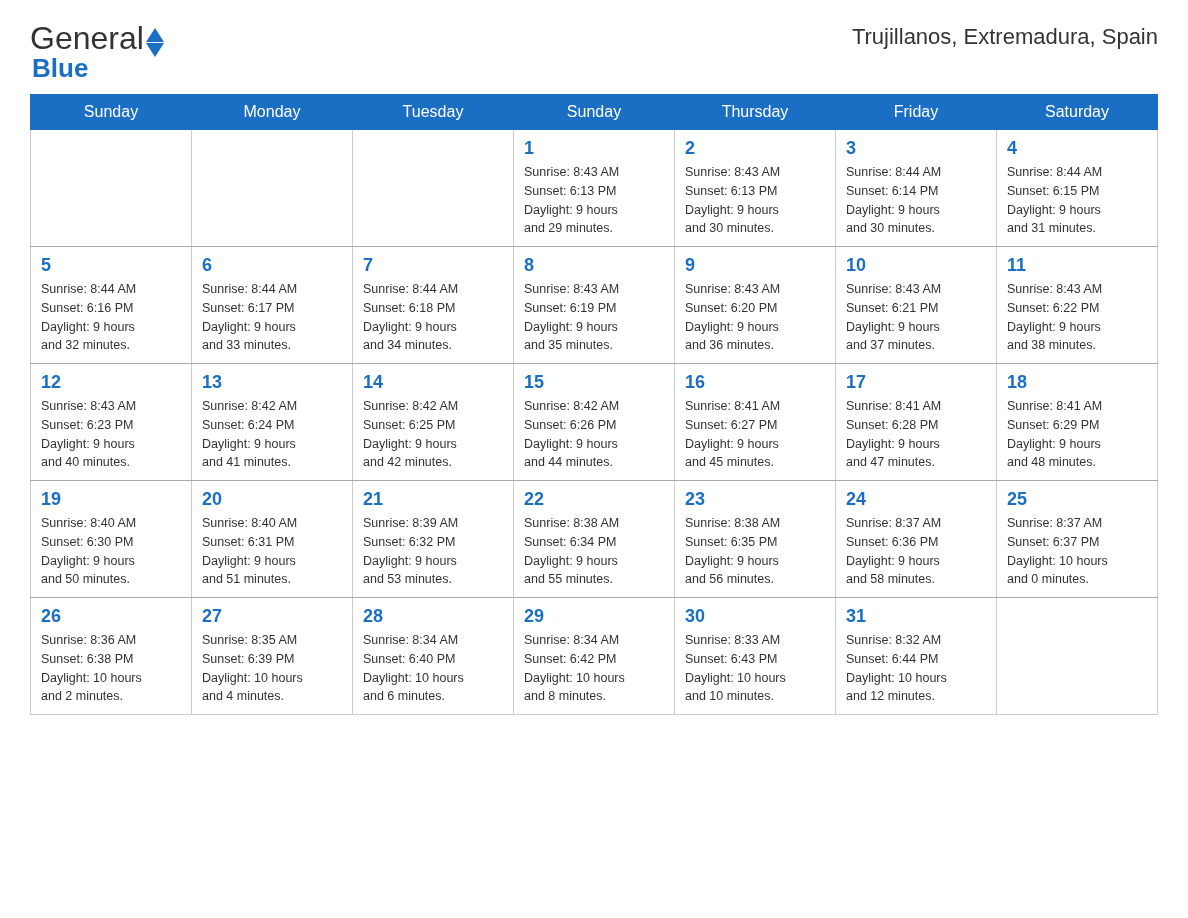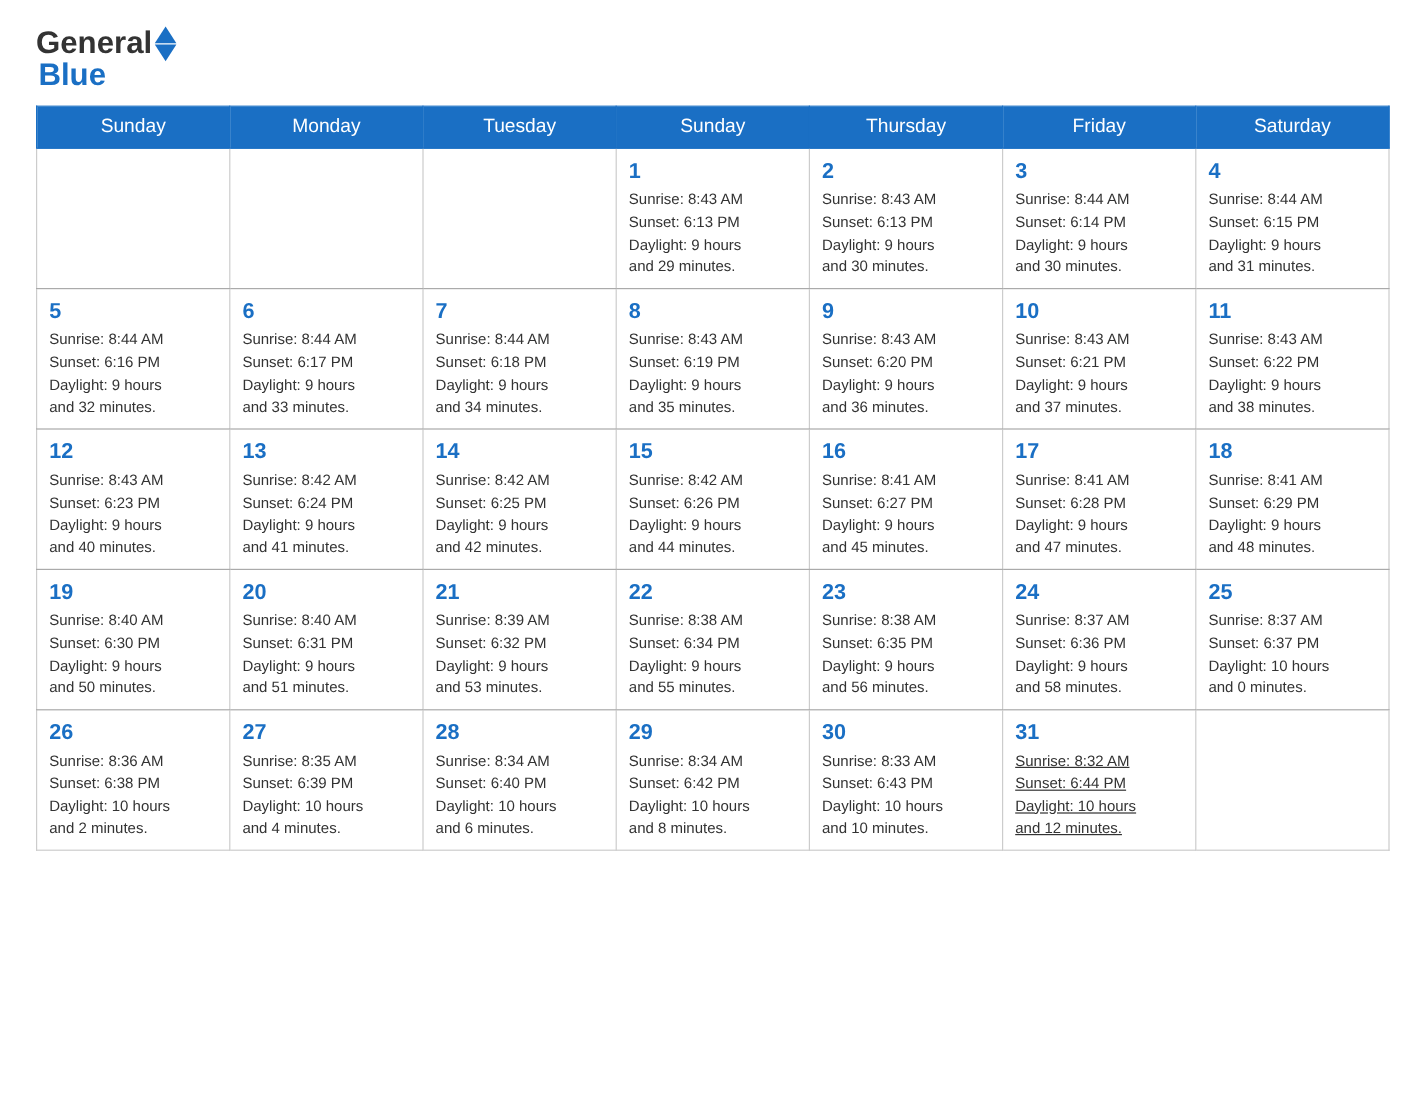--- a/index.html
+++ b/index.html
@@ -12,22 +12,22 @@
     }
 
     .header {
       display: flex;
       justify-content: space-between;
       align-items: flex-start;
       margin-bottom: 10px;
     }
 
     .logo-text-general {
-      font-size: 26px;
-      font-weight: bold;
+      font-size: 32px;
+      font-weight: normal;
       color: #333;
     }
 
     .logo-text-blue {
       font-size: 26px;
       font-weight: bold;
       color: #1a6fc4;
       text-align: right;
     }
 
@@ -115,20 +115,21 @@
       <span class="logo-text-general">General</span>
       <div style="display:flex; flex-direction:column; align-items:center; margin-left:2px;">
         <div style="width:0;height:0;border-left:9px solid transparent;border-right:9px solid transparent;border-bottom:14px solid #1a6fc4;"></div>
         <div style="width:0;height:0;border-left:9px solid transparent;border-right:9px solid transparent;border-top:14px solid #1a6fc4;margin-top:1px;"></div>
       </div>
     </div>
     <span class="logo-text-blue" style="margin-top:-4px; margin-left:2px;">Blue</span>
   </div>
 
   <div class="title-section">
+    <div class="location-title">Trujillanos, Extremadura, Spain</div>
   </div>
 </div>
 
 <table class="calendar-table">
   <thead>
     <tr>
     <th>Sunday</th>
         <th>Monday</th>
         <th>Tuesday</th>
         <th>Sunday</th>
@@ -355,21 +356,21 @@
         </td>
         <td>
           <span class="day-number">30</span>
           <div class="day-info" style="white-space: pre-line;">Sunrise: 8:33 AM
 Sunset: 6:43 PM
 Daylight: 10 hours
 and 10 minutes.</div>
         </td>
         <td>
           <span class="day-number">31</span>
-          <div class="day-info" style="white-space: pre-line; text-decoration: underline;">Sunrise: 8:32 AM
+          <div class="day-info" style="white-space: pre-line;">Sunrise: 8:32 AM
 Sunset: 6:44 PM
 Daylight: 10 hours
 and 12 minutes.</div>
         </td>
         <td class="empty-cell"></td>
       </tr>
     </tbody>
 </table>
 
 </body></html>

